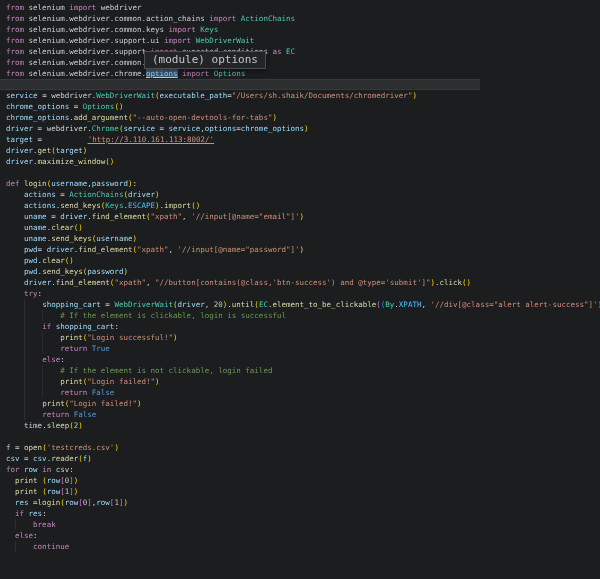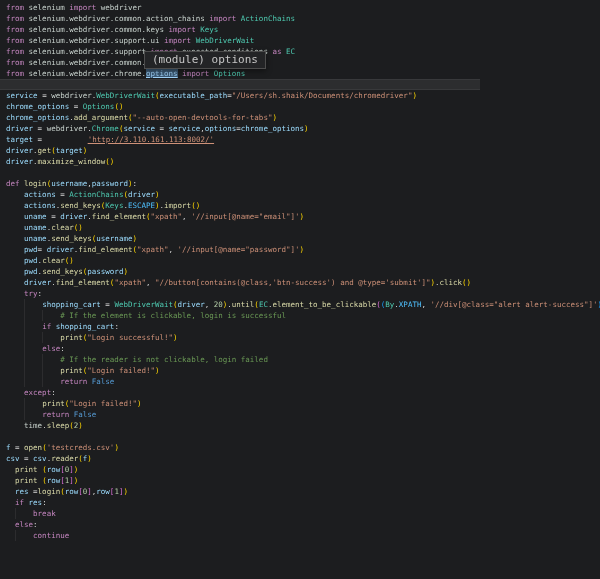--- a/index.html
+++ b/index.html
@@ -64,31 +64,32 @@
       <div class="line"><span class="ltxt">    <span class="v">uname</span><span class="d">.</span><span class="f">send_keys</span><span class="g">(</span><span class="v">username</span><span class="g">)</span></span></div>
       <div class="line"><span class="ltxt">    <span class="v">pwd</span><span class="d">= </span><span class="v">driver</span><span class="d">.</span><span class="f">find_element</span><span class="g">(</span><span class="s">"xpath"</span><span class="d">, </span><span class="s">'//input[@name="password"]'</span><span class="g">)</span></span></div>
       <div class="line"><span class="ltxt">    <span class="v">pwd</span><span class="d">.</span><span class="f">clear</span><span class="g">()</span></span></div>
       <div class="line"><span class="ltxt">    <span class="v">pwd</span><span class="d">.</span><span class="f">send_keys</span><span class="g">(</span><span class="v">password</span><span class="g">)</span></span></div>
       <div class="line"><span class="ltxt">    <span class="v">driver</span><span class="d">.</span><span class="f">find_element</span><span class="g">(</span><span class="s">"xpath"</span><span class="d">, </span><span class="s">"//button[contains(@class,'btn-success') and @type='submit']"</span><span class="g">)</span><span class="d">.</span><span class="f">click</span><span class="g">()</span></span></div>
       <div class="line"><span class="ltxt">    <span class="k">try</span><span class="d">:</span></span></div>
       <div class="line"><span class="gd" style="left: 24.06px;"></span><span class="ltxt">        <span class="v">shopping_cart </span><span class="d">= </span><span class="t">WebDriverWait</span><span class="g">(</span><span class="v">driver</span><span class="d">, </span><span class="n">20</span><span class="g">)</span><span class="d">.</span><span class="f">until</span><span class="g">(</span><span class="t">EC</span><span class="d">.</span><span class="f">element_to_be_clickable</span><span class="pk">(</span><span class="bl">(</span><span class="t">By</span><span class="d">.</span><span class="C">XPATH</span><span class="d">, </span><span class="s">'//div[@class="alert alert-success"]'</span><span class="bl">)</span></span></div>
       <div class="line"><span class="gd" style="left: 24.06px;"></span><span class="gd" style="left: 42.12px;"></span><span class="ltxt">            <span class="c"># If the element is clickable, login is successful</span></span></div>
       <div class="line"><span class="gd" style="left: 24.06px;"></span><span class="ltxt">        <span class="k">if </span><span class="v">shopping_cart</span><span class="d">:</span></span></div>
       <div class="line"><span class="gd" style="left: 24.06px;"></span><span class="gd" style="left: 42.12px;"></span><span class="ltxt">            <span class="f">print</span><span class="g">(</span><span class="s">"Login successful!"</span><span class="g">)</span></span></div>
+      <div class="line"><span class="gd" style="left: 24.06px;"></span><span class="gd" style="left: 42.12px;"></span><span class="ltxt">            <span class="k">return </span><span class="b">True</span></span></div>
       <div class="line"><span class="gd" style="left: 24.06px;"></span><span class="ltxt">        <span class="k">else</span><span class="d">:</span></span></div>
-      <div class="line"><span class="gd" style="left: 24.06px;"></span><span class="gd" style="left: 42.12px;"></span><span class="ltxt">            <span class="c"># If the reader is not clickable, login failed</span></span></div>
+      <div class="line"><span class="gd" style="left: 24.06px;"></span><span class="gd" style="left: 42.12px;"></span><span class="ltxt">            <span class="c"># If the element is not clickable, login failed</span></span></div>
       <div class="line"><span class="gd" style="left: 24.06px;"></span><span class="gd" style="left: 42.12px;"></span><span class="ltxt">            <span class="f">print</span><span class="g">(</span><span class="s">"Login failed!"</span><span class="g">)</span></span></div>
       <div class="line"><span class="gd" style="left: 24.06px;"></span><span class="gd" style="left: 42.12px;"></span><span class="ltxt">            <span class="k">return </span><span class="b">False</span></span></div>
-      <div class="line"><span class="ltxt">    <span class="k">except</span><span class="d">:</span></span></div>
       <div class="line"><span class="gd" style="left: 24.06px;"></span><span class="ltxt">        <span class="f">print</span><span class="g">(</span><span class="s">"Login failed!"</span><span class="g">)</span></span></div>
       <div class="line"><span class="gd" style="left: 24.06px;"></span><span class="ltxt">        <span class="k">return </span><span class="b">False</span></span></div>
       <div class="line"><span class="ltxt">    <span class="m">time</span><span class="d">.</span><span class="f">sleep</span><span class="g">(</span><span class="n">2</span><span class="g">)</span></span></div>
       <div class="line"><span class="ltxt"></span></div>
       <div class="line"><span class="ltxt"><span class="v">f </span><span class="d">= </span><span class="f">open</span><span class="g">(</span><span class="s">'testcreds.csv'</span><span class="g">)</span></span></div>
       <div class="line"><span class="ltxt"><span class="v">csv </span><span class="d">= </span><span class="v">csv</span><span class="d">.</span><span class="f">reader</span><span class="g">(</span><span class="v">f</span><span class="g">)</span></span></div>
+      <div class="line"><span class="ltxt"><span class="k">for </span><span class="v">row </span><span class="k">in </span><span class="m">csv</span><span class="d">:</span></span></div>
       <div class="line"><span class="ltxt">  <span class="f">print</span><span class="d"> </span><span class="g">(</span><span class="v">row</span><span class="pk">[</span><span class="n">0</span><span class="pk">]</span><span class="g">)</span></span></div>
       <div class="line"><span class="ltxt">  <span class="f">print</span><span class="d"> </span><span class="g">(</span><span class="v">row</span><span class="pk">[</span><span class="n">1</span><span class="pk">]</span><span class="g">)</span></span></div>
       <div class="line"><span class="ltxt">  <span class="v">res </span><span class="d">=</span><span class="f">login</span><span class="g">(</span><span class="v">row</span><span class="pk">[</span><span class="n">0</span><span class="pk">]</span><span class="d">,</span><span class="v">row</span><span class="pk">[</span><span class="n">1</span><span class="pk">]</span><span class="g">)</span></span></div>
       <div class="line"><span class="ltxt">  <span class="k">if </span><span class="v">res</span><span class="d">:</span></span></div>
       <div class="line"><span class="gd" style="left: 15.03px;"></span><span class="ltxt">      <span class="k">break</span></span></div>
       <div class="line"><span class="ltxt">  <span class="k">else</span><span class="d">:</span></span></div>
       <div class="line"><span class="gd" style="left: 15.03px;"></span><span class="ltxt">      <span class="k">continue</span></span></div>
     </div>
   <div class="tooltip" id="hover-tip" style="left: 144px; top: 51px;">
     <span>(module) options</span>

